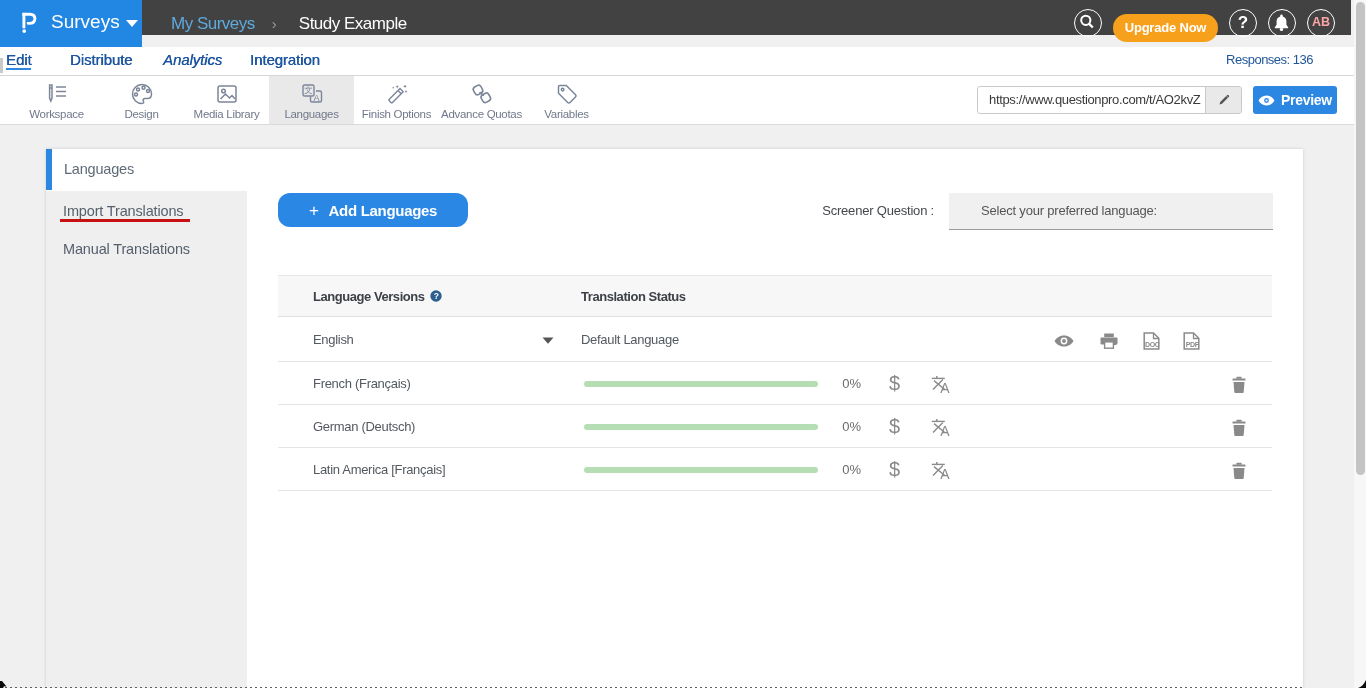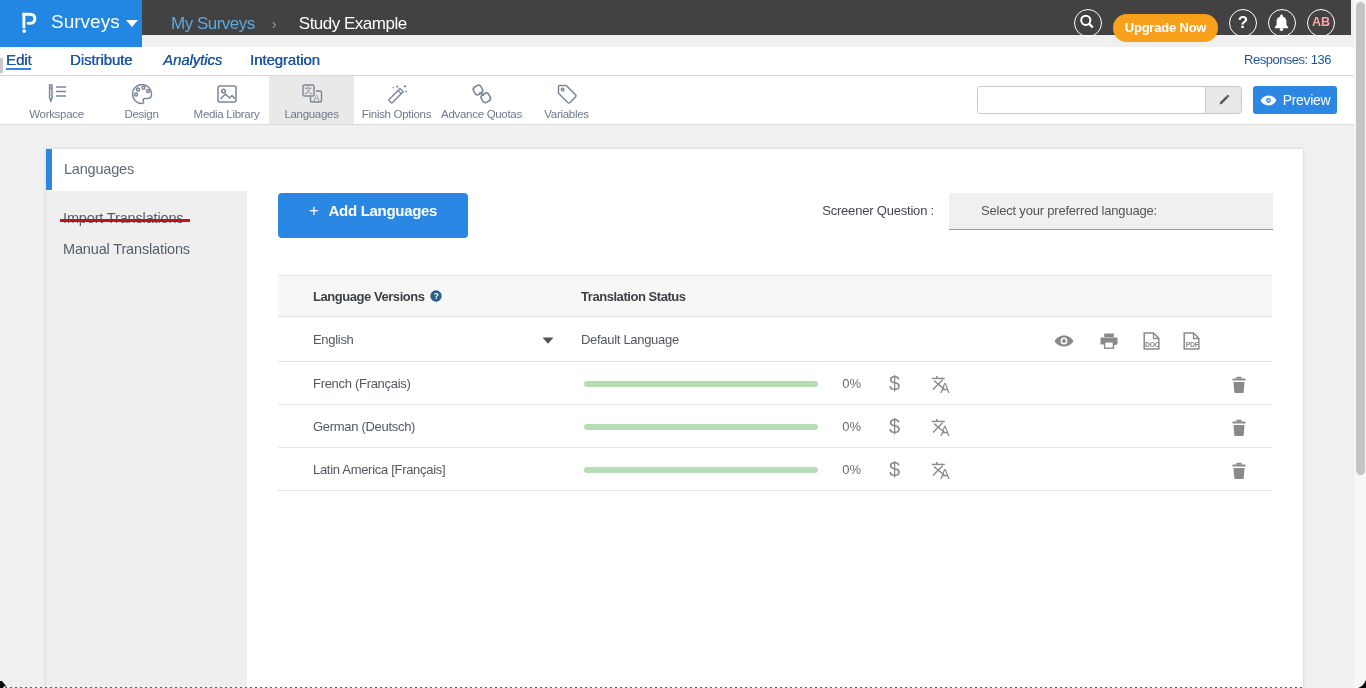--- a/index.html
+++ b/index.html
@@ -18,42 +18,42 @@
 .topcircle { position:absolute; top:9px; width:28px; height:28px; border:1.5px solid #fff; border-radius:50%; }
 #upgrade { position:absolute; left:1113px; top:14px; width:105px; height:28px; background:#f7a01b; border-radius:14px; color:#fff; font-size:13px; letter-spacing:-0.2px; font-weight:bold; text-align:center; line-height:28px; }
 #qmark { left:1229px; color:#fff; font-weight:bold; font-size:17px; text-align:center; line-height:26px; }
 #avatar { left:1307px; color:#fca5a5; font-weight:bold; font-size:12.5px; text-align:center; line-height:25px; }
 
 
 #tabrow { position:absolute; left:0; top:47px; width:1354px; height:29px; background:#fff; border-bottom:1px solid #d7d7d7; }
 #tabrow .tab { position:absolute; top:0; height:29px; line-height:26px; font-size:15px; color:#1d56a0; text-shadow:0.35px 0 0 #1d56a0; letter-spacing:-0.1px; }
 #tabrow .tab.active { border-bottom:0; }
 #tabrow .tab.active:after { content:""; position:absolute; left:0; right:0; bottom:6px; height:2px; background:#2e87e0; }
-#responses { position:absolute; top:0; right:23px; height:29px; line-height:26px; font-size:13px; letter-spacing:-0.5px; color:#1e5699; }
+#responses { position:absolute; top:0; right:41px; height:29px; line-height:26px; font-size:13px; letter-spacing:-0.5px; color:#1e5699; }
 
 
 #toolbar { position:absolute; left:0; top:76px; width:1354px; height:49px; background:#fff; border-bottom:1px solid #d9d9d9; }
 .titem { position:absolute; top:0; width:85px; height:48px; text-align:center; }
 .titem.active { background:#e9e9e9; }
 .titem svg { display:block; margin:6px auto 0 auto; }
 .titem .lbl { display:block; font-size:11.5px; letter-spacing:-0.3px; color:#70798a; margin-top:2px; white-space:nowrap; }
 #urlbox { position:absolute; left:977px; top:10px; width:265px; height:28px; background:#fff; border:1px solid #c9c9c9; border-radius:3px; }
 #urlbox .url { position:absolute; left:11px; top:0; height:26px; line-height:26px; font-size:13px; letter-spacing:-0.35px; color:#3a3a3a; white-space:nowrap; overflow:hidden; width:218px; }
 #urlbox .pencil { position:absolute; right:0; top:0; width:36px; height:26px; background:#e9e9e9; border-left:1px solid #c9c9c9; border-radius:0 2px 2px 0; text-align:center; }
-#preview { position:absolute; left:1253px; top:10px; width:84px; height:28px; background:#2c87e2; border-radius:3px; color:#fff; font-size:14px; font-weight:normal; text-align:center; line-height:28px; }
+#preview { position:absolute; left:1253px; top:10px; width:84px; height:28px; background:#2c87e2; border-radius:3px; color:#fff; font-size:14px; font-weight:bold; text-align:center; line-height:28px; }
 
 
 #card { position:absolute; left:46px; top:149px; width:1257px; height:539px; background:#fff; box-shadow:0 0 3px rgba(0,0,0,0.15); }
 #bluebar { position:absolute; left:0px; top:0px; width:6px; height:41px; background:#2c87e2; }
 #cardtitle { position:absolute; left:18px; top:0; height:41px; line-height:41px; font-size:14.5px; letter-spacing:-0.2px; color:#5f6a78; }
 #sidebar { position:absolute; left:0; top:42px; width:201px; height:497px; background:#efefef; }
 .sitem { position:absolute; left:17px; font-size:14.5px; letter-spacing:-0.15px; color:#55606c; }
 #redline { position:absolute; left:14px; top:28px; width:130px; height:3px; background:#c51111; }
 
-#addbtn { position:absolute; left:232px; top:44px; width:190px; height:45px; background:#2b87e4; border-radius:4px; color:#fff; text-align:center; line-height:35px; font-size:15px; font-weight:bold; letter-spacing:-0.3px; }
+#addbtn { position:absolute; left:232px; top:44px; width:190px; height:34px; background:#2b87e4; border-radius:12px; color:#fff; text-align:center; line-height:35px; font-size:15px; font-weight:bold; letter-spacing:-0.3px; }
 #screenlbl { position:absolute; left:578px; top:44px; width:310px; height:35px; line-height:35px; text-align:right; font-size:13px; letter-spacing:-0.2px; color:#44474c; }
 #selbox { position:absolute; left:903px; top:44px; width:324px; height:37px; background:#f0f0f0; border-bottom:1px solid #999; }
 #selbox span { position:absolute; left:32px; top:0; line-height:36px; font-size:13px; letter-spacing:-0.2px; color:#555; }
 
 
 #table { position:absolute; left:232px; top:126px; width:994px; }
 #thead { position:relative; height:42px; background:#f7f7f7; border-top:1px solid #e6e6e6; border-bottom:1px solid #e0e0e0; }
 .trow { position:relative; height:43px; border-bottom:1px solid #e4e4e4; }
 .cell-name { position:absolute; left:35px; top:0; height:100%; display:flex; align-items:center; font-size:13px; letter-spacing:-0.3px; color:#53595f; }
 .cell-status { position:absolute; left:303px; top:0; height:100%; display:flex; align-items:center; font-size:13px; letter-spacing:-0.3px; color:#53595f; }
@@ -167,41 +167,42 @@
     <span class="lbl">Advance Quotas</span>
   </div>
   <div class="titem" style="left:524px;">
     <svg width="24" height="24" viewBox="0 0 24 24" stroke="#7c8698" fill="none" stroke-width="1.5">
       <path d="M3.5 4.8 a1.3 1.3 0 0 1 1.3-1.3 h6.5 l9.2 9.2 a1.6 1.6 0 0 1 0 2.3 l-5.5 5.5 a1.6 1.6 0 0 1-2.3 0 L3.5 11.3 z"></path>
       <circle cx="7.6" cy="7.6" r="1.3"></circle>
     </svg>
     <span class="lbl">Variables</span>
   </div>
   <div id="urlbox">
+    <span class="url">https://www.questionpro.com/t/AO2kvZ</span>
     <span class="pencil">
       <svg width="14" height="14" viewBox="0 0 14 14" style="margin-top:6px;">
           <path d="M3.2 9 L9.2 3 l1.8 1.8 -6 6 -2.4 0.6 z" fill="#555"></path>
           <path d="M10 2.2 a1.1 1.1 0 0 1 1.6 0 l0.2 0.2 a1.1 1.1 0 0 1 0 1.6 l-0.5 0.5 -1.8-1.8 z" fill="#555"></path>
         </svg>
     </span>
   </div>
   <div id="preview">
     <svg width="17" height="11" viewBox="0 0 17 11" style="vertical-align:-1px; margin-right:6px;">
         <path d="M8.5 0.5 C4.7 0.5 2 2.8 0.6 5.5 C2 8.2 4.7 10.5 8.5 10.5 C12.3 10.5 15 8.2 16.4 5.5 C15 2.8 12.3 0.5 8.5 0.5 z" fill="#fff"></path>
         <circle cx="8.5" cy="5.5" r="2.4" fill="#2c87e2"></circle>
         <circle cx="8.5" cy="5.5" r="1.1" fill="#fff"></circle>
       </svg><span style="letter-spacing:-0.3px;">Preview</span>
   </div>
 </div>
 
 <div id="card">
   <div id="bluebar"></div>
   <div id="cardtitle">Languages</div>
   <div id="sidebar">
-    <span class="sitem" style="top:19px;">Import Translations</span>
+    <span class="sitem" style="top:12px;">Import Translations</span>
     <div id="redline"></div>
     <span class="sitem" style="top:50px;">Manual Translations</span>
   </div>
 
   <div id="addbtn"><span style="font-size:17px; font-weight:normal; margin-right:10px;">+</span>Add Languages</div>
   <div id="screenlbl">Screener Question :</div>
   <div id="selbox">
       <span>Select your preferred language:</span>
     </div>
 

